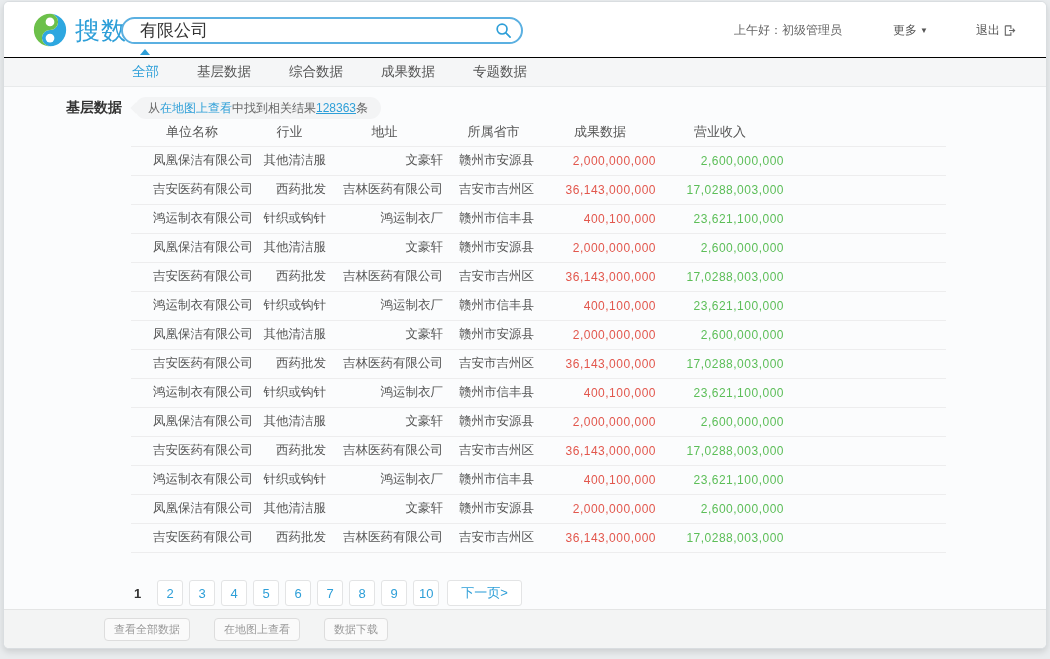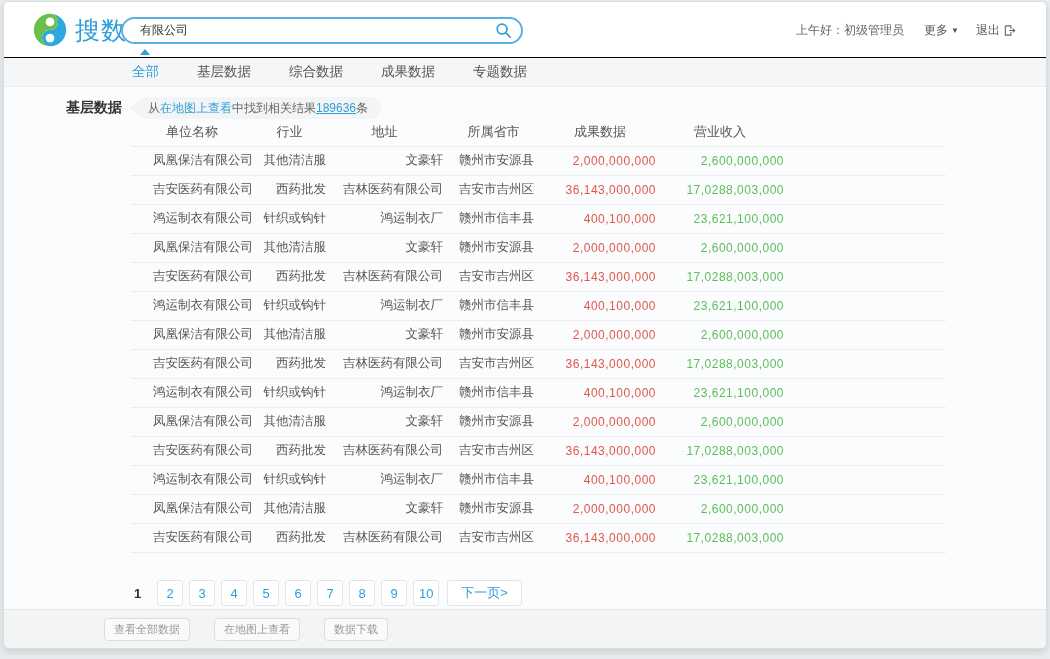--- a/index.html
+++ b/index.html
@@ -28,31 +28,31 @@
   .header{position:relative;height:55px;background:#fff;}
   .logo{position:absolute;left:27px;top:9px;width:38px;height:38px;}
   .brand{position:absolute;left:71px;top:12px;font-size:25px;color:#2e9fd8;letter-spacing:1px;}
   .searchbox{
     position:absolute;left:117px;top:15px;width:402px;height:27px;
     border:2px solid #5bb0e1;border-radius:15px;background:#fff;
   }
   .search-input{
     position:absolute;left:15px;top:2px;width:350px;height:19px;
     border:none;outline:none;background:transparent;
-    font-size:12px;color:#333;font-family:inherit;
+    font-size:17px;color:#333;font-family:inherit;
   }
   .search-icon{position:absolute;right:9px;top:3px;width:17px;height:17px;cursor:pointer;}
   .tab-pointer{
     position:absolute;left:136px;top:47px;width:0;height:0;
     border-left:5px solid transparent;border-right:5px solid transparent;
     border-bottom:6px solid var(--accent);
   }
   .account{
     position:absolute;right:30px;top:21px;height:14px;
-    display:flex;align-items:center;font-size:12px;color:#666;
+    display:flex;align-items:center;font-size:12px;color:#666;gap:31px;
   }
   .greeting{color:#666;margin-right:20px;}
   .more{color:#555;cursor:pointer;margin-right:17px;display:flex;align-items:center;}
   .more .caret{font-size:8px;margin-left:3px;color:#555;}
   .logout{color:#555;cursor:pointer;display:flex;align-items:center;}
   .logout svg{margin-left:3px;}
   
   .tabbar{
     height:30px;background:#f5f6f7;
     border-top:1px solid #000000;border-bottom:1px solid #e8eaeb;
@@ -163,21 +163,21 @@
       <span class="tab active">全部</span>
       <span class="tab">基层数据</span>
       <span class="tab">综合数据</span>
       <span class="tab">成果数据</span>
       <span class="tab">专题数据</span>
     </div>
 
   <div class="result-row">
     <span class="section-label">基层数据</span>
     <div class="bubble">
-      <span>从</span><a class="lnk">在地图上查看</a><span>中找到相关结果</span><a class="count">189636</a><span>条</span>
+      <span>从</span><a class="lnk">在地图上查看</a><span>中找到相关结果</span><a class="count">128363</a><span>条</span>
     </div>
   </div>
 
   <table class="data-table">
     <colgroup>
       <col style="width:122px">
         <col style="width:73px">
         <col style="width:117px">
       <col style="width:101px">
         <col style="width:112px">

